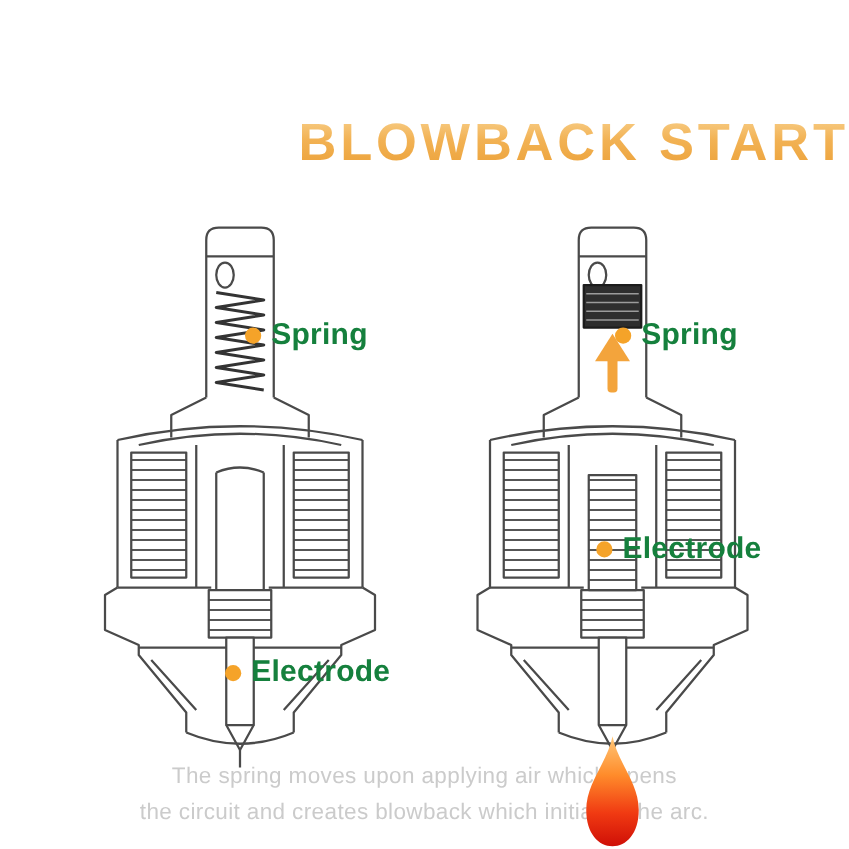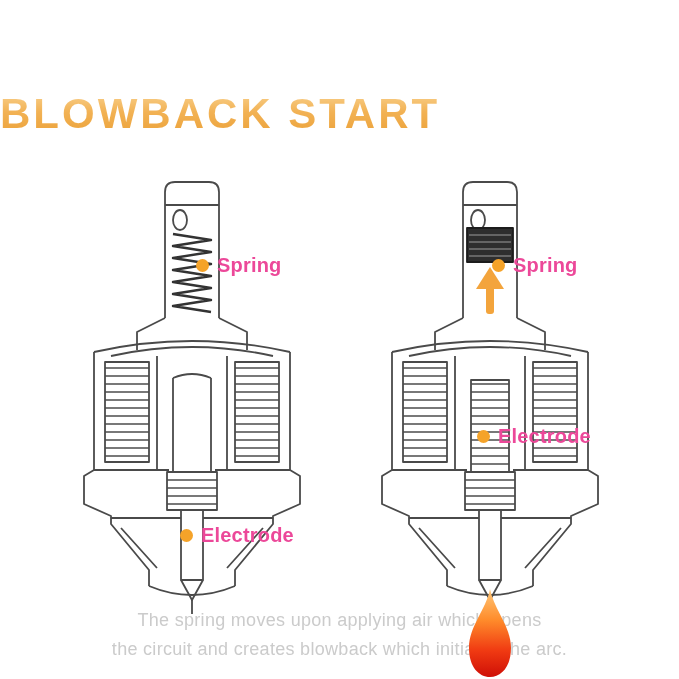--- a/index.html
+++ b/index.html
@@ -6,36 +6,36 @@
   .page{
     position:relative;width:679px;height:679px;background:#ffffff;overflow:hidden;
     font-family:"Liberation Sans", sans-serif;
   }
   .title{
     position:absolute;top:22px;left:0;width:100%;text-align:center;
     font-size:57px;font-weight:800;letter-spacing:10px;color:#efa93f;
     line-height:1;
   }
   .subtitle{
-    position:absolute;top:93px;left:0;width:100%;text-align:left;
+    position:absolute;top:93px;left:0;width:100%;text-align:right;
     font-size:42px;font-weight:800;letter-spacing:3px;color:#efa93f;
     line-height:1;
   }
   @supports (-webkit-background-clip: text) {
     .title,.subtitle{
       background:linear-gradient(180deg,#f8cf8a 0%,#f2b254 45%,#eca23a 100%);
       -webkit-background-clip:text;background-clip:text;color:transparent;
     }
   }
   .torch-wrap{position:absolute;width:230px;height:450px;z-index:2;}
   .torch-left{left:77px;top:172px;}
   .torch-right{left:375px;top:172px;}
   .label{
     position:absolute;display:flex;align-items:center;gap:8px;z-index:4;
-    font-size:20px;font-weight:700;color:#ec4899;letter-spacing:0.2px;
+    font-size:24px;font-weight:700;color:#15803d;letter-spacing:0.2px;
   }
   .dot{width:13px;height:13px;border-radius:50%;background:#f5a329;flex:0 0 auto;}
   .lbl-spring-left{left:196px;top:254px;}
   .lbl-spring-right{left:492px;top:254px;}
   .lbl-electrode-left{left:180px;top:524px;}
   .lbl-electrode-right{left:477px;top:425px;}
   .caption-line{
     position:absolute;left:0;width:100%;text-align:center;z-index:1;
     color:#cbcbcb;font-size:18px;letter-spacing:0.3px;
   }

